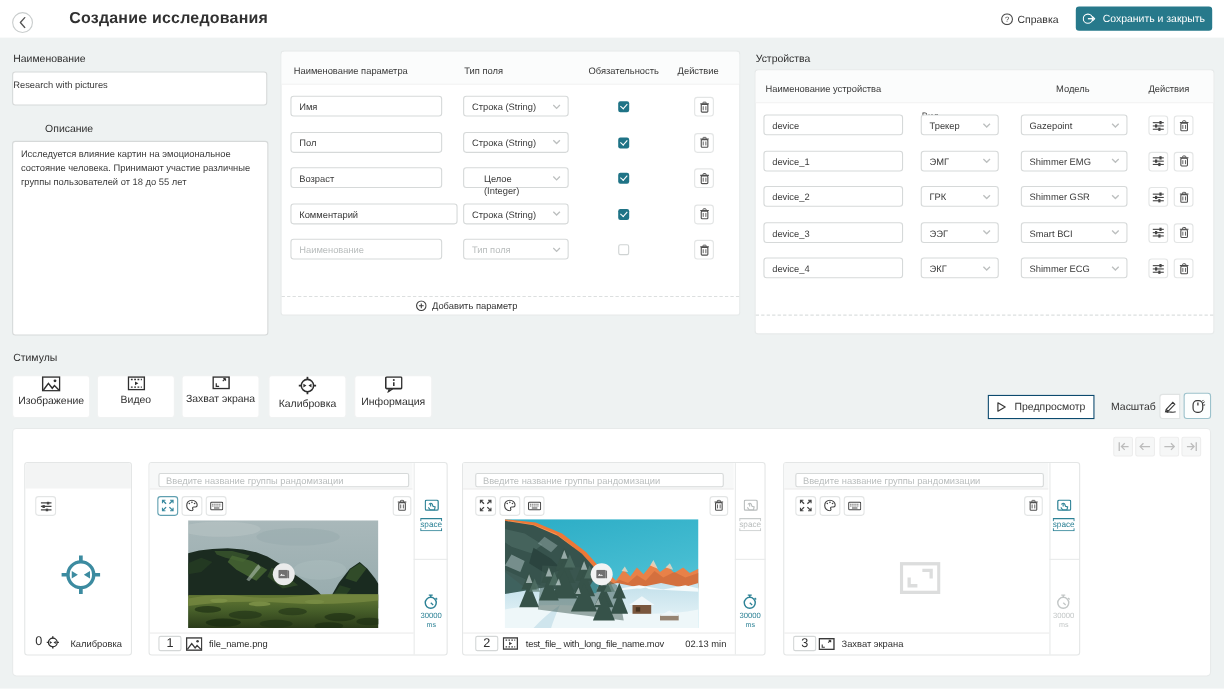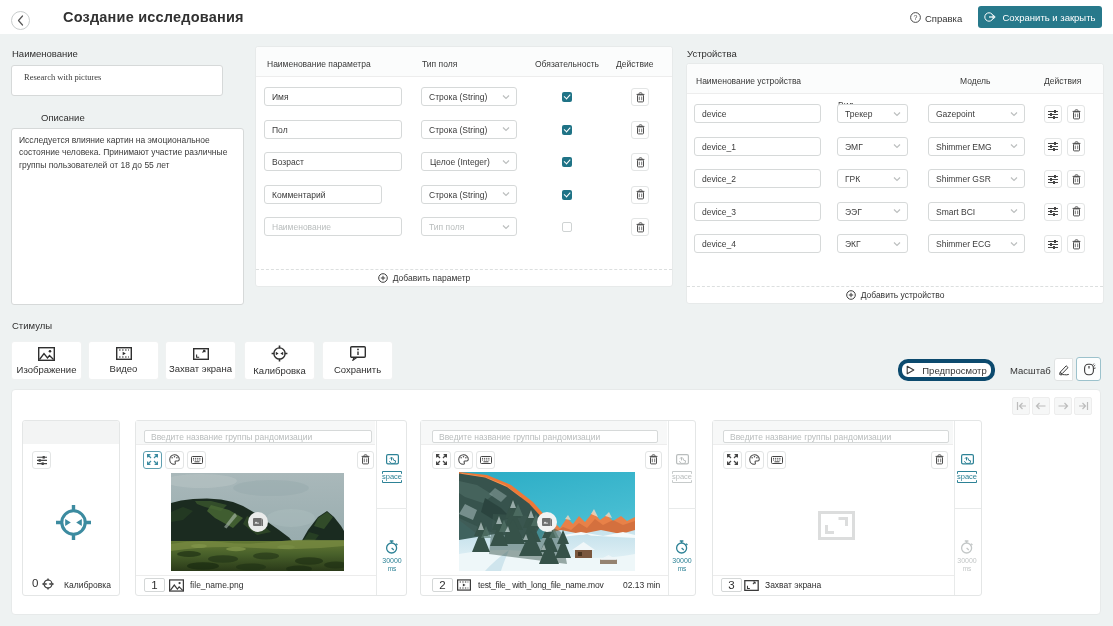--- a/index.html
+++ b/index.html
@@ -20,21 +20,21 @@
   .tr1, .sl1 { width:18px; height:18px; }
   .sl1::before { content:""; width:10px; height:9px; background:
      linear-gradient(#454545,#454545) 0 1px/10px 1.2px no-repeat,
      linear-gradient(#454545,#454545) 0 4px/10px 1.2px no-repeat,
      linear-gradient(#454545,#454545) 0 7px/10px 1.2px no-repeat,
      linear-gradient(#454545,#454545) 6px 0/2.4px 3.2px no-repeat,
      linear-gradient(#454545,#454545) 2px 3px/2.4px 3.2px no-repeat,
      linear-gradient(#454545,#454545) 5px 6px/2.4px 3.2px no-repeat; }
   .addrow { display:flex; align-items:center; justify-content:center; font-size:8.5px; color:#333; }
   .stimbtn { top:341px; width:71px; height:39px; background:#fff; border:1px solid #f0f2f2; border-radius:3px;
-     display:flex; flex-direction:column; align-items:center; justify-content:center; gap:3px; }
+     display:flex; flex-direction:column; align-items:center; gap:3px; }
   .stimbtn span { font-size:9.5px; color:#2f2f2f; white-space:nowrap; }
   .navbtn { top:397px; width:18px; height:18px; background:#f6f7f7; border:1px solid #ededed; border-radius:2px;
      display:flex; align-items:center; justify-content:center; }
   .card { position:absolute; top:420px; height:176px; background:#fff; border:1px solid #e4e6e6; border-radius:3px; }
   .gtool { position:absolute; width:19px; height:18px; background:#fff; border:1px solid #e3e5e5; border-radius:3px; display:flex; align-items:center; justify-content:center; }
   .numbox { position:absolute; width:21px; height:14px; border:1px solid #d4d7d7; border-radius:2px; background:#fff; font-size:11.5px; color:#2f2f2f; display:flex; align-items:center; justify-content:center; }
   .fname { position:absolute; font-size:8.5px; color:#2f2f2f; }
   .railtxt { position:absolute; font-size:7px; line-height:8px; color:#2d8296; text-align:center; }
 </style>
 </head>
@@ -58,48 +58,48 @@
 <div class="abs" style="left:978px;top:6px;width:124px;height:22px;background:#27798b;border-radius:3px;display:flex;align-items:center;justify-content:center;color:#fff;font-size:9.5px;white-space:nowrap;">
   <svg width="12" height="12" viewBox="0 0 12 12" style="margin-right:6px;">
       <circle cx="5" cy="6" r="4.2" fill="none" stroke="#fff" stroke-width="1"></circle>
       <rect x="5" y="5.4" width="5.4" height="1.2" fill="#fff"></rect>
       <path d="M9 3.8 L11.2 6 L9 8.2" fill="none" stroke="#fff" stroke-width="1"></path>
     </svg>
   <span>Сохранить и закрыть</span>
 </div>
 
 <div class="abs lbl" style="left:12px;top:48px;">Наименование</div>
-<div class="abs inp" style="left:11px;top:65px;width:212px;height:31px;padding:6px 12px;font-family:Liberation Serif, serif;">Research with pictures</div>
+<div class="abs inp" style="left:11px;top:65px;width:232px;height:31px;padding:6px 0;">Research with pictures</div>
 <div class="abs lbl" style="left:12px;top:112px;margin-left:29px;">Описание</div>
 <div class="abs inp" style="left:11px;top:128px;width:233px;height:177px;padding:5px 7px;font-size:8.5px;line-height:12.4px;white-space:nowrap;overflow:hidden;">Исследуется влияние картин на эмоциональное<br>состояние человека. Принимают участие различные<br>группы пользователей от 18 до 55 лет</div>
 
 <div class="abs lbl" style="left:256px;top:48px;">Информация об испытуемых</div>
 <div class="abs panel" id="midpanel" style="left:255px;top:46px;width:418px;height:241px;">
   <div class="abs" style="left:0;top:0;width:416px;height:30px;background:#fbfcfc;border-bottom:1px solid #ededed;border-radius:3px 3px 0 0;"></div>
   <div class="abs th" style="left:11px;top:12px;">Наименование параметра</div>
   <div class="abs th" style="left:166px;top:12px;">Тип поля</div>
   <div class="abs th" style="left:279px;top:12px;">Обязательность</div>
   <div class="abs th" style="left:360px;top:12px;">Действие</div>
 
   <div class="abs inp" style="left:8px;top:40px;width:138px;height:19px;padding:4px 7px;">Имя</div>
   <div class="abs inp" style="left:8px;top:72.5px;width:138px;height:19px;padding:4px 7px;">Пол</div>
   <div class="abs inp" style="left:8px;top:105px;width:138px;height:19px;padding:4px 7px;">Возраст</div>
-  <div class="abs inp" style="left:8px;top:137.5px;width:118px;height:19px;padding:4px 7px;">Комментарий</div>
+  <div class="abs inp" style="left:8px;top:137.5px;width:152px;height:19px;padding:4px 7px;">Комментарий</div>
   <div class="abs inp ph" style="left:8px;top:170px;width:138px;height:19px;padding:4px 7px;">Наименование</div>
   <div class="abs inp" style="left:165px;top:40px;width:96px;height:19px;padding:4px 7px;">Строка (String)<span class="sel-chev">
         <svg width="8" height="5" viewBox="0 0 8 5">
           <path d="M1 1 L4 4 L7 1" fill="none" stroke="#bcbfbf" stroke-width="1.2"></path>
         </svg>
       </span></div>
   <div class="abs inp" style="left:165px;top:72.5px;width:96px;height:19px;padding:4px 7px;">Строка (String)<span class="sel-chev">
         <svg width="8" height="5" viewBox="0 0 8 5">
           <path d="M1 1 L4 4 L7 1" fill="none" stroke="#bcbfbf" stroke-width="1.2"></path>
         </svg>
       </span></div>
-  <div class="abs inp" style="left:165px;top:105px;width:96px;height:19px;padding:4px 8px;">Целое (Integer)<span class="sel-chev">
+  <div class="abs inp" style="left:165px;top:105px;width:96px;height:19px;padding:4px 18px;">Целое (Integer)<span class="sel-chev">
         <svg width="8" height="5" viewBox="0 0 8 5">
           <path d="M1 1 L4 4 L7 1" fill="none" stroke="#bcbfbf" stroke-width="1.2"></path>
         </svg>
       </span></div>
   <div class="abs inp" style="left:165px;top:137.5px;width:96px;height:19px;padding:4px 7px;">Строка (String)<span class="sel-chev">
         <svg width="8" height="5" viewBox="0 0 8 5">
           <path d="M1 1 L4 4 L7 1" fill="none" stroke="#bcbfbf" stroke-width="1.2"></path>
         </svg>
       </span></div>
   <div class="abs inp ph" style="left:165px;top:170px;width:96px;height:19px;padding:4px 7px;">Тип поля<span class="sel-chev">
@@ -263,27 +263,20 @@
     </div>
   <div class="ibtn abs tr1" style="left:380px;top:171px;">
       <svg width="9" height="11" viewBox="0 0 9 11">
         <path d="M0.6 2.4 H8.4" stroke="#4f4f4f" stroke-width="1"></path>
         <path d="M3.1 2.2 V1.4 Q3.1 0.8 3.7 0.8 L5.3 0.8 Q5.9 0.8 5.9 1.4 V2.2" fill="none" stroke="#4f4f4f" stroke-width="0.9"></path>
         <rect x="1.5" y="2.9" width="6" height="7" rx="0.8" fill="none" stroke="#4f4f4f" stroke-width="1"></rect>
         <path d="M3.3 4.6 V8.2 M5.7 4.6 V8.2" stroke="#4f4f4f" stroke-width="0.8"></path>
       </svg>
     </div>
   <div class="abs" style="left:0;top:222px;width:416px;border-top:1px dashed #dcdfdf;"></div>
-  <div class="abs addrow" style="left:0;top:226px;width:416px;">
-    <svg width="10" height="10" viewBox="0 0 10 10" style="margin-right:5px;">
-        <circle cx="5" cy="5" r="4.3" fill="none" stroke="#3c3c3c" stroke-width="1"></circle>
-        <path d="M5 2.8 V7.2 M2.8 5 H7.2" stroke="#3c3c3c" stroke-width="1"></path>
-      </svg>
-    <span>Добавить устройство</span>
-  </div>
 </div>
 
 <div class="abs lbl" style="left:12px;top:320px;">Стимулы</div>
 <div class="abs stimbtn" style="left:11px;">
   <svg width="17" height="14" viewBox="0 0 17 14">
       <rect x="0.7" y="0.7" width="15.6" height="12.6" fill="none" stroke="#2f2f2f" stroke-width="1.4"></rect>
       <circle cx="12" cy="4.2" r="1.3" fill="#2f2f2f"></circle>
       <path d="M1.5 12.5 L6 6.5 L9.5 11 L11.5 8.5 L15.5 12.5" fill="none" stroke="#2f2f2f" stroke-width="1.3"></path>
     </svg>
   <span>Изображение</span>
@@ -313,23 +306,23 @@
     </svg>
   <span>Калибровка</span>
 </div>
 <div class="abs stimbtn" style="left:322px;">
   <svg width="16" height="15" viewBox="0 0 16 15">
       <rect x="0.7" y="0.7" width="14.6" height="10.6" rx="1" fill="none" stroke="#2f2f2f" stroke-width="1.4"></rect>
       <path d="M4 11.3 L3 14.2 L7 11.3" fill="none" stroke="#2f2f2f" stroke-width="1.2"></path>
       <path d="M8 5.5 V9" stroke="#2f2f2f" stroke-width="1.4"></path>
       <circle cx="8" cy="3.4" r="0.9" fill="#2f2f2f"></circle>
     </svg>
-  <span>Сохранить</span>
-</div>
-<div class="abs" style="left:898px;top:359px;width:97px;height:22px;background:#fff;border:4px solid #0c4a6e;border-radius:10px;display:flex;align-items:center;justify-content:center;font-size:9.5px;color:#333;">
+  <span>Информация</span>
+</div>
+<div class="abs" style="left:898px;top:359px;width:97px;height:22px;background:#fff;border:1px solid #0c4a6e;border-radius:0;display:flex;align-items:center;justify-content:center;font-size:9.5px;color:#333;">
   <svg width="9" height="10" viewBox="0 0 9 10" style="margin-right:7px;">
       <path d="M1.2 1.2 L7.8 5 L1.2 8.8 Z" fill="none" stroke="#3a3a3a" stroke-width="1.1" stroke-linejoin="round"></path>
     </svg>
   Предпросмотр
 </div>
 <div class="abs" style="left:1010px;top:365px;font-size:9.5px;color:#333;">Масштаб</div>
 <div class="abs" style="left:1054px;top:358px;width:19px;height:23px;background:#fff;border:1px solid #e0e3e3;border-radius:3px 0 0 3px;display:flex;align-items:center;justify-content:center;">
   <svg width="12" height="12" viewBox="0 0 12 12">
       <path d="M2.2 8.2 L8.2 1.8 L10 3.6 L4 9.8 Z M2.2 8.2 L1.6 10.4 L4 9.8" fill="none" stroke="#3a3a3a" stroke-width="1"></path>
       <path d="M2.5 11 C5 9.8 8 11.6 10.8 10.4" fill="none" stroke="#3a3a3a" stroke-width="1"></path>

